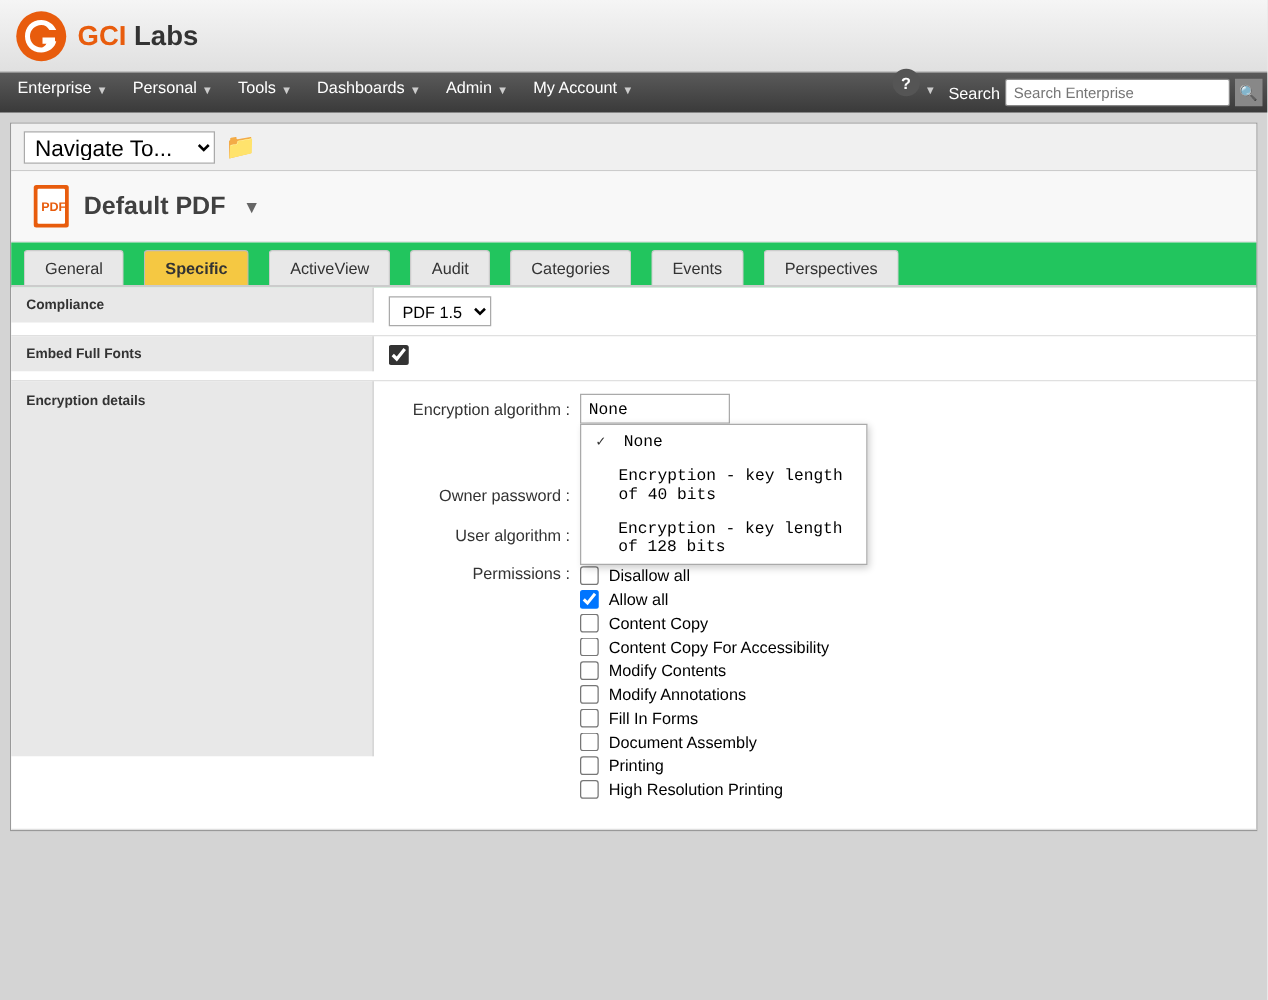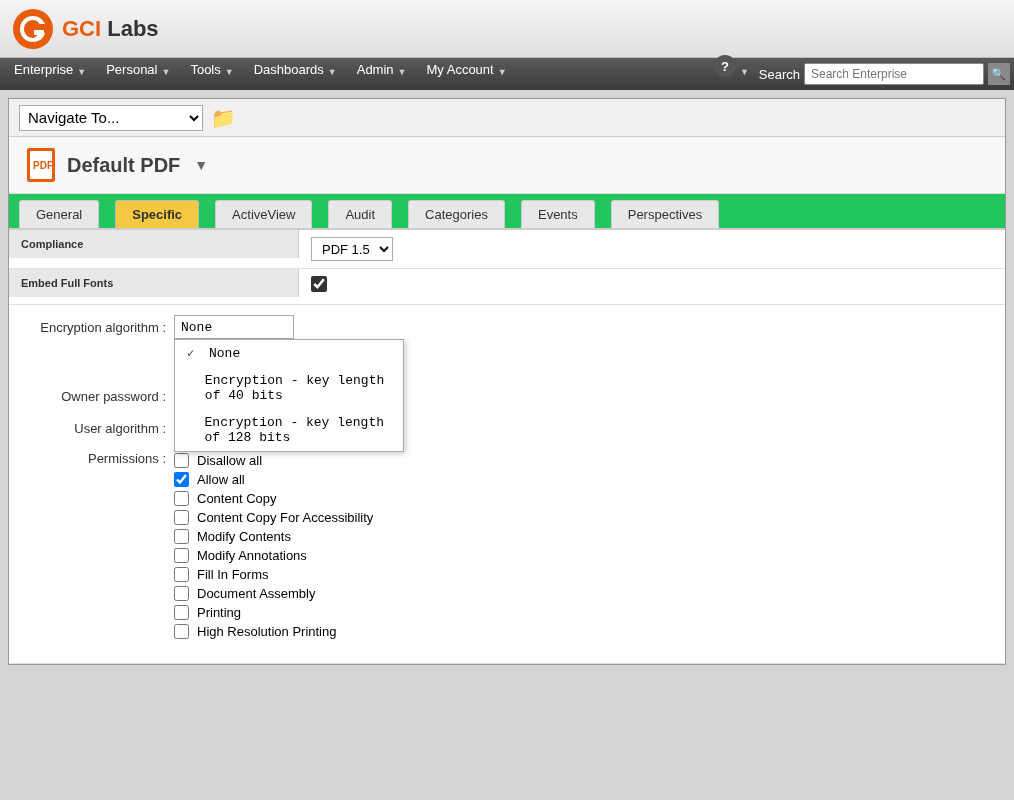--- a/index.html
+++ b/index.html
@@ -14,21 +14,21 @@
     .navbar { background: linear-gradient(180deg, #5a5a5a 0%, #3a3a3a 100%); display: flex; align-items: center; height: 32px; padding: 0 4px; }
     .nav-item { color: #fff; padding: 16px 10px; height: 38px; display: flex; align-items: flex-end; gap: 4px; cursor: pointer; font-size: 13px; white-space: nowrap; }
     .nav-arrow { font-size: 9px; color: #ccc; }
     .nav-separator { flex: 1; }
     .search-area { display: flex; align-items: center; gap: 4px; }
     .search-label { color: #fff; font-size: 13px; }
     .search-input { width: 180px; height: 22px; border: 1px solid #888; border-radius: 2px; padding: 2px 6px; font-size: 12px; background: #fff; }
 
     
     .toolbar { background: #f0f0f0; border-bottom: 1px solid #ccc; padding: 6px 10px; display: flex; align-items: center; gap: 8px; height: 38px; }
-    .navigate-select { width: 184px; height: 26px; border: 1px solid #aaa; background: #fff; font-size: 15px; padding: 2px 4px; }
+    .navigate-select { width: 153px; height: 26px; border: 1px solid #aaa; background: #fff; font-size: 18px; padding: 2px 4px; }
 
     
     .page-title-area { background: #f8f8f8; padding: 10px 16px; display: flex; align-items: center; gap: 10px; border-bottom: 1px solid #ddd; }
     .page-title { font-size: 20px; font-weight: bold; color: #404040; }
     .title-arrow { color: #666; font-size: 14px; margin-left: 4px; cursor: pointer; }
 
     
     .tabs { background: #22c55e; border-bottom: 2px solid #ccc; padding: 6px 10px 0; display: flex; gap: 16px; }
     .tab { padding: 6px 16px; border: 1px solid #ccc; border-bottom: none; background: #e8e8e8; cursor: pointer; font-size: 13px; color: #333; border-radius: 3px 3px 0 0; }
     .tab.active { background: #f5c842; font-weight: bold; border-color: #bbb; }
@@ -173,20 +173,21 @@
     </div>
 
     <div class="form-row">
       <div class="form-label">Embed Full Fonts</div>
       <div class="form-value">
         <input type="checkbox" class="checkbox" checked="" style="">
       </div>
     </div>
 
     <div class="form-row tall">
+      <div class="form-label" style="align-items:flex-start;padding-top:10px;">Encryption details</div>
       <div class="form-value encryption">
 
         <div class="enc-row">
           <span class="enc-label">Encryption algorithm :</span>
           <div class="dropdown-container">
             <div class="dropdown-trigger">
               <span>None</span>
             </div>
 
             <div class="dropdown-menu">

